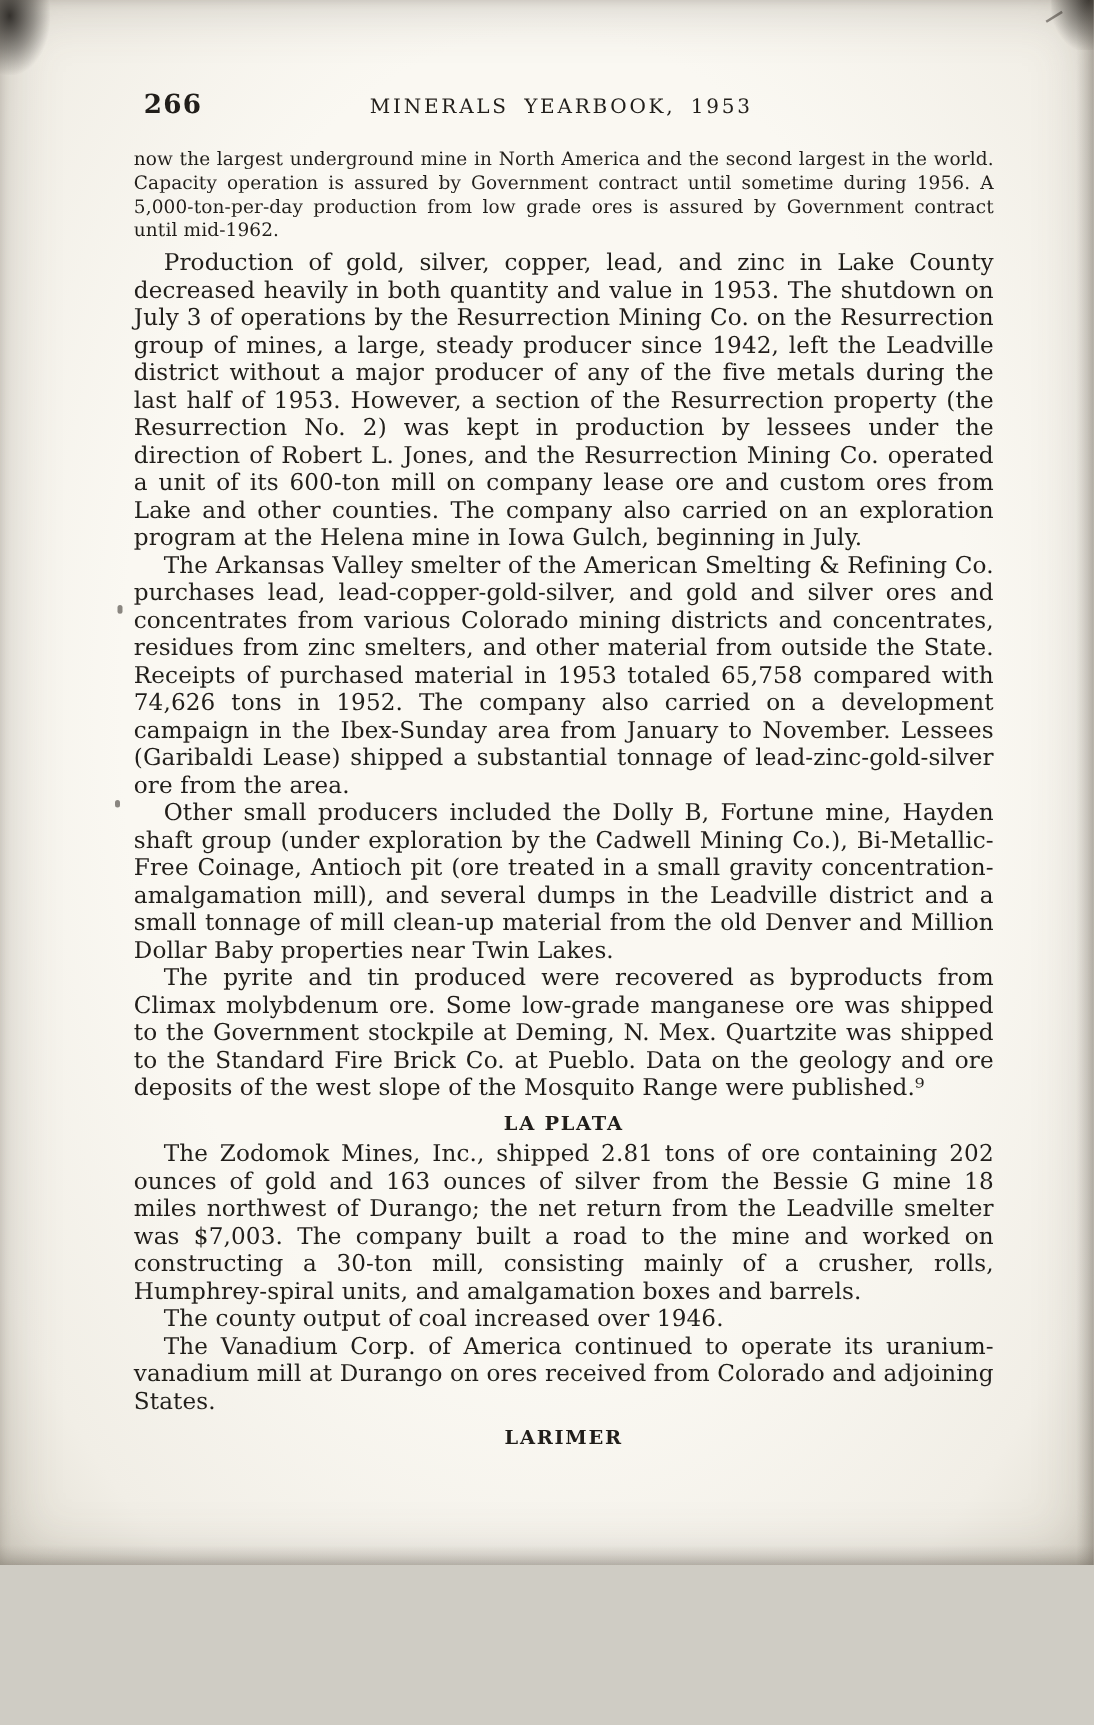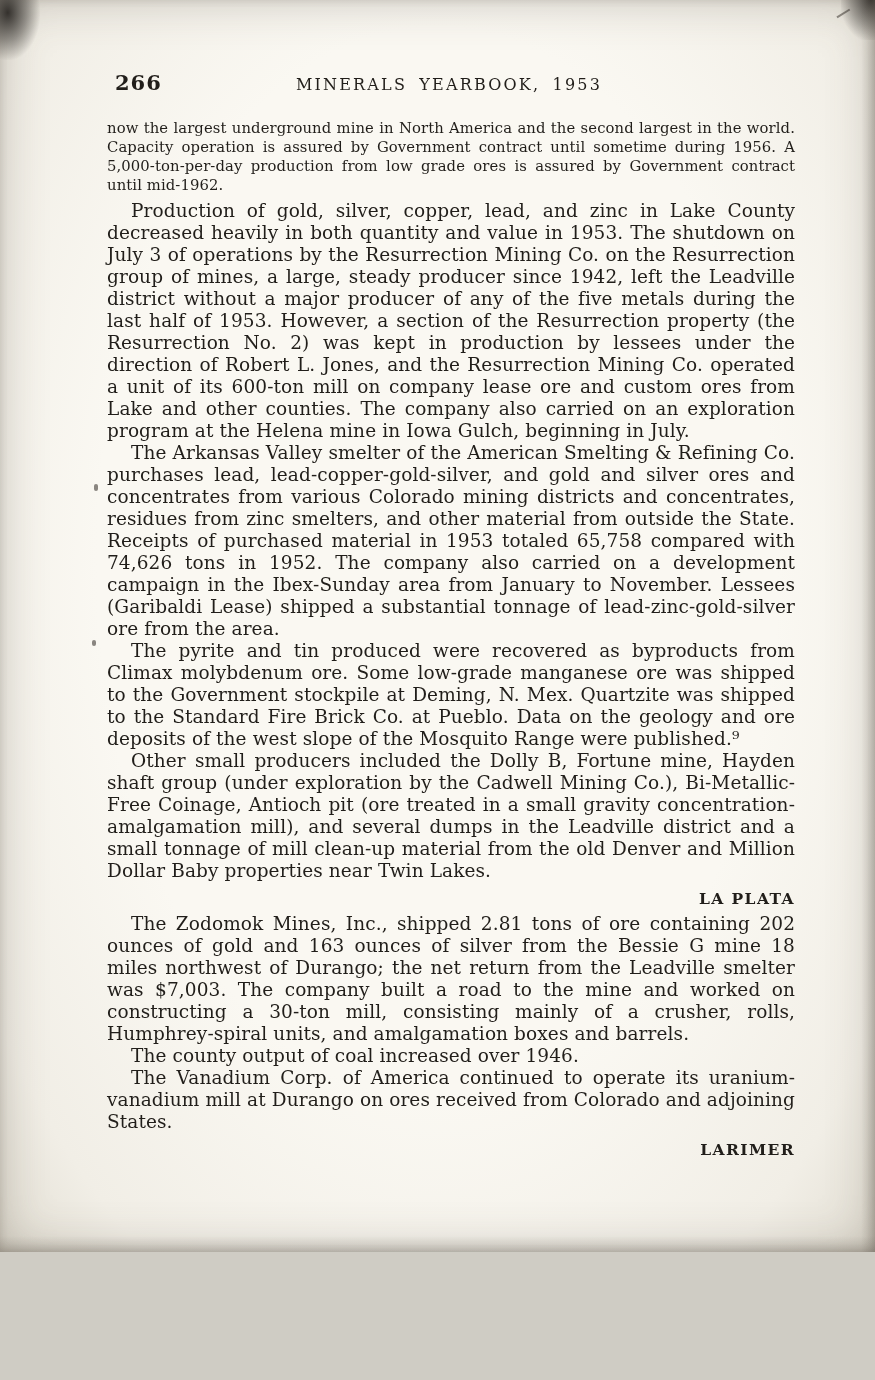--- a/index.html
+++ b/index.html
@@ -57,21 +57,21 @@
     line-height: 19px;
     margin-bottom: 6px;
     letter-spacing: 0.1px;
   }
   .body-text p.runs-to-next-page {
     text-align-last: justify;
   }
   .section-heading {
     font-size: 15.5px;
     font-weight: bold;
-    text-align: right;
+    text-align: center;
     letter-spacing: 1.4px;
     margin: 8px 0 6px 0;
     line-height: 17px;
   }
 
   
   .footnote {
     position: absolute;
     left: 107px; right: 84px;
     top: 1241px;
@@ -127,22 +127,22 @@
 
   <header class="running-head">
     <span class="page-number">266</span>
     <span class="running-title">MINERALS YEARBOOK, 1953</span>
   </header>
 
   <main class="body-text">
     <p class="continuation">now the largest underground mine in North America and the second largest in the world. Capacity operation is assured by Government contract until sometime during 1956. A 5,000-ton-per-day production from low grade ores is assured by Government contract until mid-1962.</p>
     <p>Production of gold, silver, copper, lead, and zinc in Lake County decreased heavily in both quantity and value in 1953. The shutdown on July 3 of operations by the Resurrection Mining Co. on the Resurrection group of mines, a large, steady producer since 1942, left the Leadville district without a major producer of any of the five metals during the last half of 1953. However, a section of the Resurrection property (the Resurrection No. 2) was kept in production by lessees under the direction of Robert L. Jones, and the Resurrection Mining Co. operated a unit of its 600-ton mill on company lease ore and custom ores from Lake and other counties. The company also carried on an exploration program at the Helena mine in Iowa Gulch, beginning in July.</p>
     <p>The Arkansas Valley smelter of the American Smelting &amp; Refining Co. purchases lead, lead-copper-gold-silver, and gold and silver ores and concentrates from various Colorado mining districts and concentrates, residues from zinc smelters, and other material from outside the State. Receipts of purchased material in 1953 totaled 65,758 compared with 74,626 tons in 1952. The company also carried on a development campaign in the Ibex-Sunday area from January to November. Lessees (Garibaldi Lease) shipped a substantial tonnage of lead-zinc-gold-silver ore from the area.</p>
+    <p>Other small producers included the Dolly B, Fortune mine, Hayden shaft group (under exploration by the Cadwell Mining Co.), Bi-Metallic-Free Coinage, Antioch pit (ore treated in a small gravity concentration-amalgamation mill), and several dumps in the Leadville district and a small tonnage of mill clean-up material from the old Denver and Million Dollar Baby properties near Twin Lakes.</p>
     <p>The pyrite and tin produced were recovered as byproducts from Climax molybdenum ore. Some low-grade manganese ore was shipped to the Government stockpile at Deming, N. Mex. Quartzite was shipped to the Standard Fire Brick Co. at Pueblo. Data on the geology and ore deposits of the west slope of the Mosquito Range were published.⁹</p>
-    <p>Other small producers included the Dolly B, Fortune mine, Hayden shaft group (under exploration by the Cadwell Mining Co.), Bi-Metallic-Free Coinage, Antioch pit (ore treated in a small gravity concentration-amalgamation mill), and several dumps in the Leadville district and a small tonnage of mill clean-up material from the old Denver and Million Dollar Baby properties near Twin Lakes.</p>
     <h2 class="section-heading">LA PLATA</h2>
     <p>The Zodomok Mines, Inc., shipped 2.81 tons of ore containing 202 ounces of gold and 163 ounces of silver from the Bessie G mine 18 miles northwest of Durango; the net return from the Leadville smelter was $7,003. The company built a road to the mine and worked on constructing a 30-ton mill, consisting mainly of a crusher, rolls, Humphrey-spiral units, and amalgamation boxes and barrels.</p>
     <p>The county output of coal increased over 1946.</p>
     <p>The Vanadium Corp. of America continued to operate its uranium-vanadium mill at Durango on ores received from Colorado and adjoining States.</p>
     <h2 class="section-heading">LARIMER</h2>
   </main>
 
   <p class="footnote">⁹ Behre, Charles H., Jr. Geology and Ore Deposits of the West Slope of the Mosquito Range: Geol. Survey Prof. Paper 235, 1953.</p>
 
 </div>

